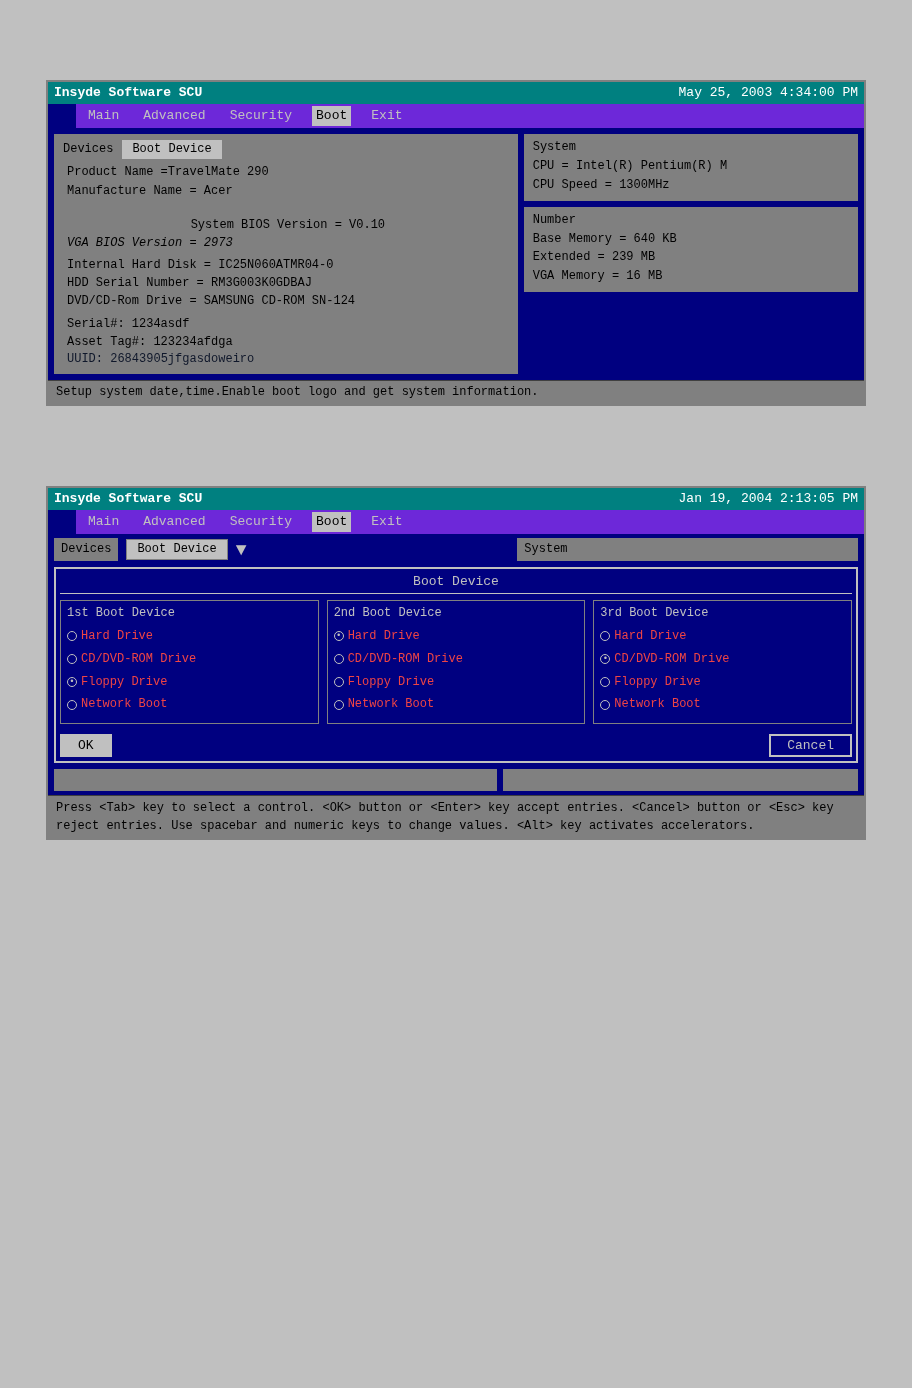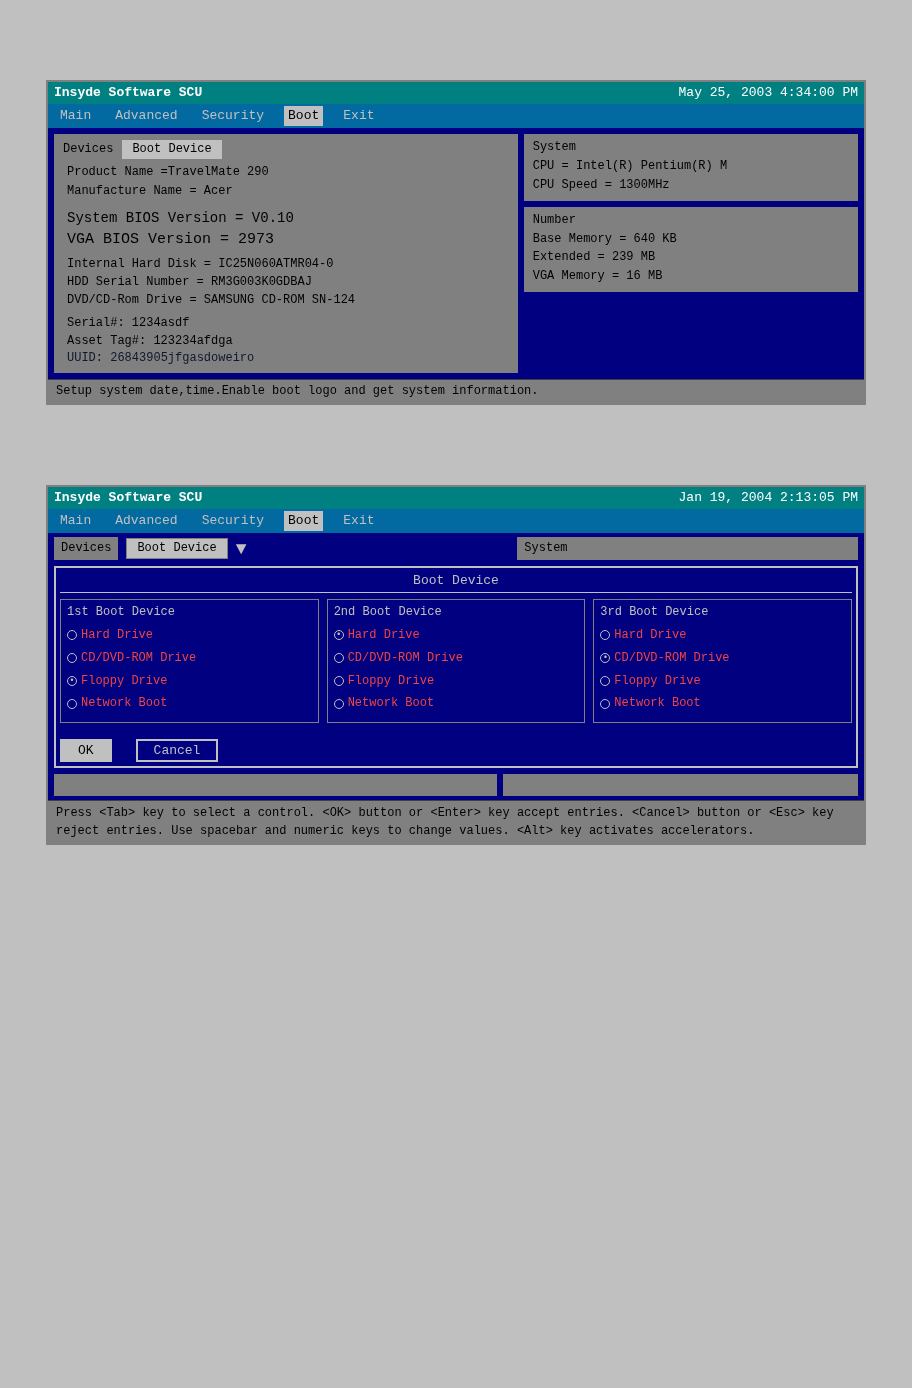--- a/index.html
+++ b/index.html
@@ -36,26 +36,27 @@
     .title-bar-left {
       font-weight: bold;
       text-align: center;
     }
     .title-bar-right {
       font-size: 13px;
     }
 
     
     .menu-bar {
-      background: #0369a1;
+      background: #6d28d9;
       color: #c0c0c0;
       padding: 2px 8px;
       display: flex;
       gap: 16px;
       align-items: center;
+      margin-left: 28px;
     }
     .menu-item {
       padding: 1px 4px;
       cursor: pointer;
     }
     .menu-item.active {
       background: #c0c0c0;
       color: #000000;
     }
 
@@ -154,23 +155,23 @@
       font-size: 8px;
     }
     .radio-filled::after {
       content: '•';
       font-size: 9px;
       color: #c0c0c0;
     }
 
     .dialog-buttons {
       display: flex;
-      justify-content: flex-start;
-      gap: 24px;
-      margin-top: 16px;
+      justify-content: space-between;
+      gap: 12px;
+      margin-top: 10px;
     }
     .dialog-btn {
       background: #000080;
       color: #c0c0c0;
       border: 2px solid #c0c0c0;
       padding: 2px 16px;
       font-family: 'Courier New', Courier, monospace;
       font-size: 13px;
       cursor: pointer;
     }
@@ -240,24 +241,24 @@
         <span style="font-size:12px; color:#000; margin-right:8px;">Devices</span>
         <span class="bios-tab selected">Boot Device</span>
       </div>
 
       <div style="font-size:12px; color:#000; margin:4px 0 2px 4px;">
         <span>Product Name =</span><span>TravelMate 290</span>
       </div>
       <div style="font-size:12px; color:#000; margin:1px 0 1px 4px;">
         <span>Manufacture Name = </span><span>Acer</span>
       </div>
-      <div style="font-size:14px; color:#000; margin:9px 0 1px 4px;">
+      <div style="font-size:12px; color:#000; margin:17px 0 1px 4px;text-align:center;">
         <span>System BIOS Version = </span><span>V0.10</span>
       </div>
-      <div style="font-size:15px; color:#000; margin:1px 0 6px 4px;">
+      <div style="font-size:12px; color:#000; margin:1px 0 6px 4px;font-style:italic;">
         <span>VGA BIOS Version = </span><span>2973</span>
       </div>
       <div style="font-size:12px; color:#000; margin:1px 0 1px 4px;">
         <span>Internal Hard Disk = </span><span>IC25N060ATMR04-0</span>
       </div>
       <div style="font-size:12px; color:#000; margin:1px 0 1px 4px;">
         <span>HDD Serial Number = </span><span>RM3G003K0GDBAJ</span>
       </div>
       <div style="font-size:12px; color:#000; margin:1px 0 6px 4px;">
         <span>DVD/CD-Rom Drive = </span><span>SAMSUNG CD-ROM SN-124</span>

